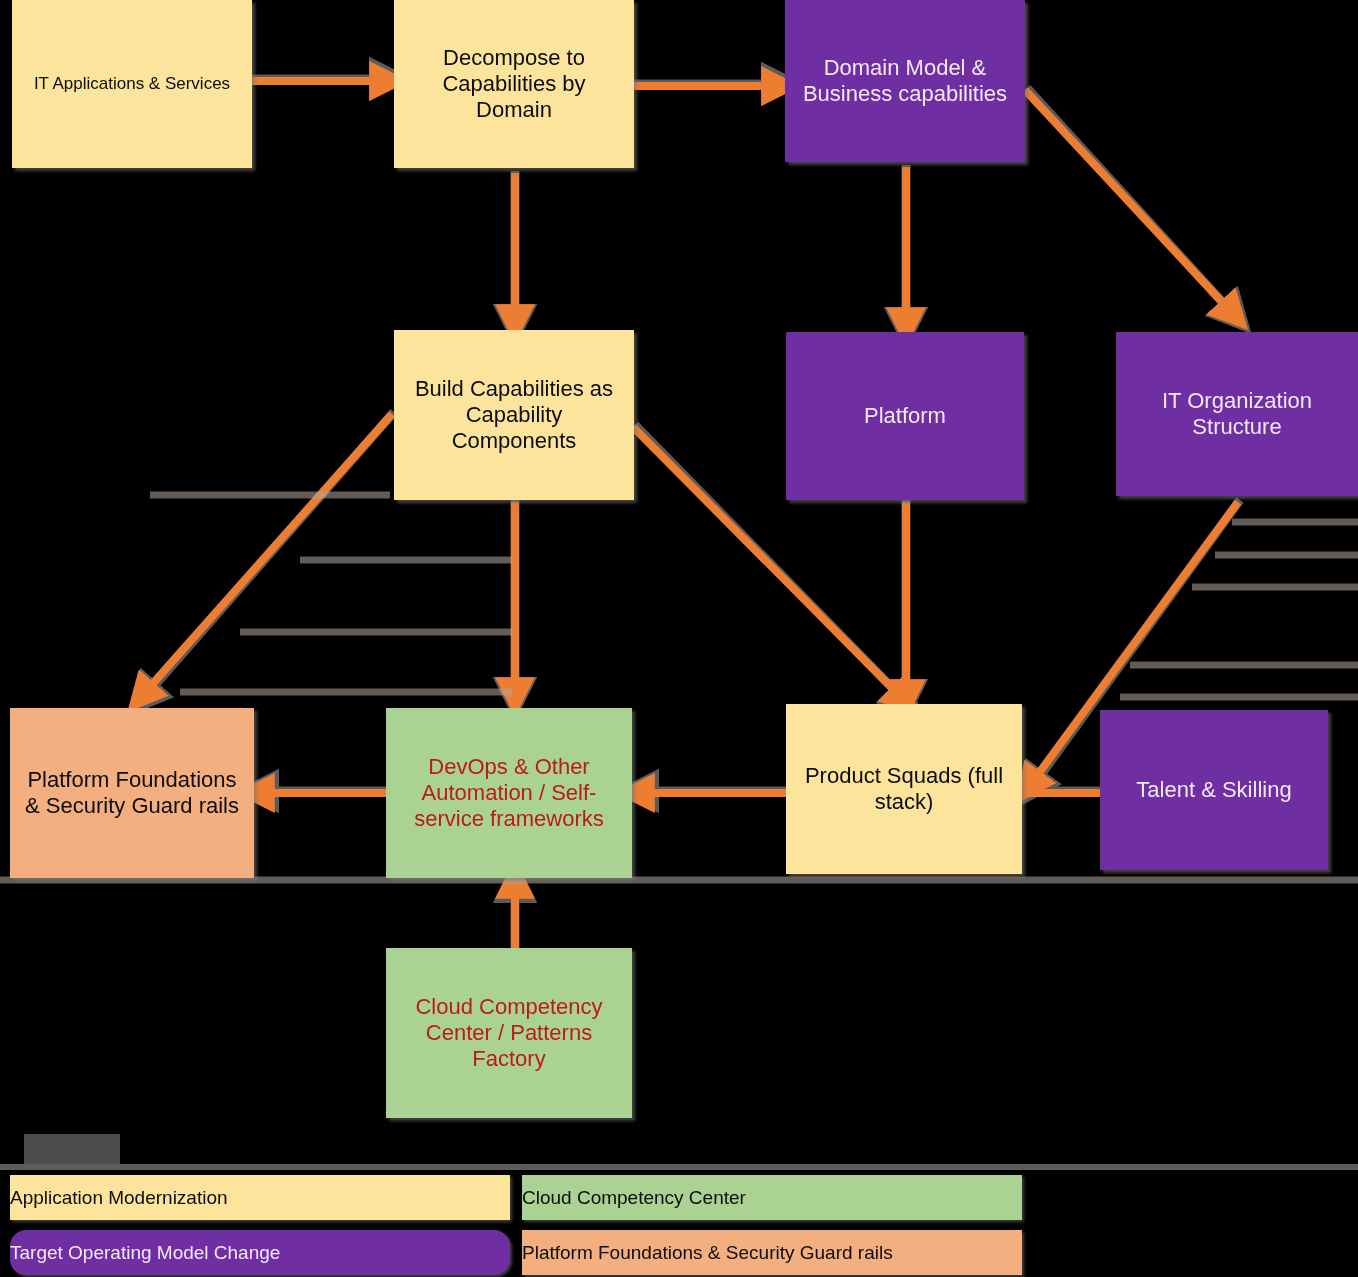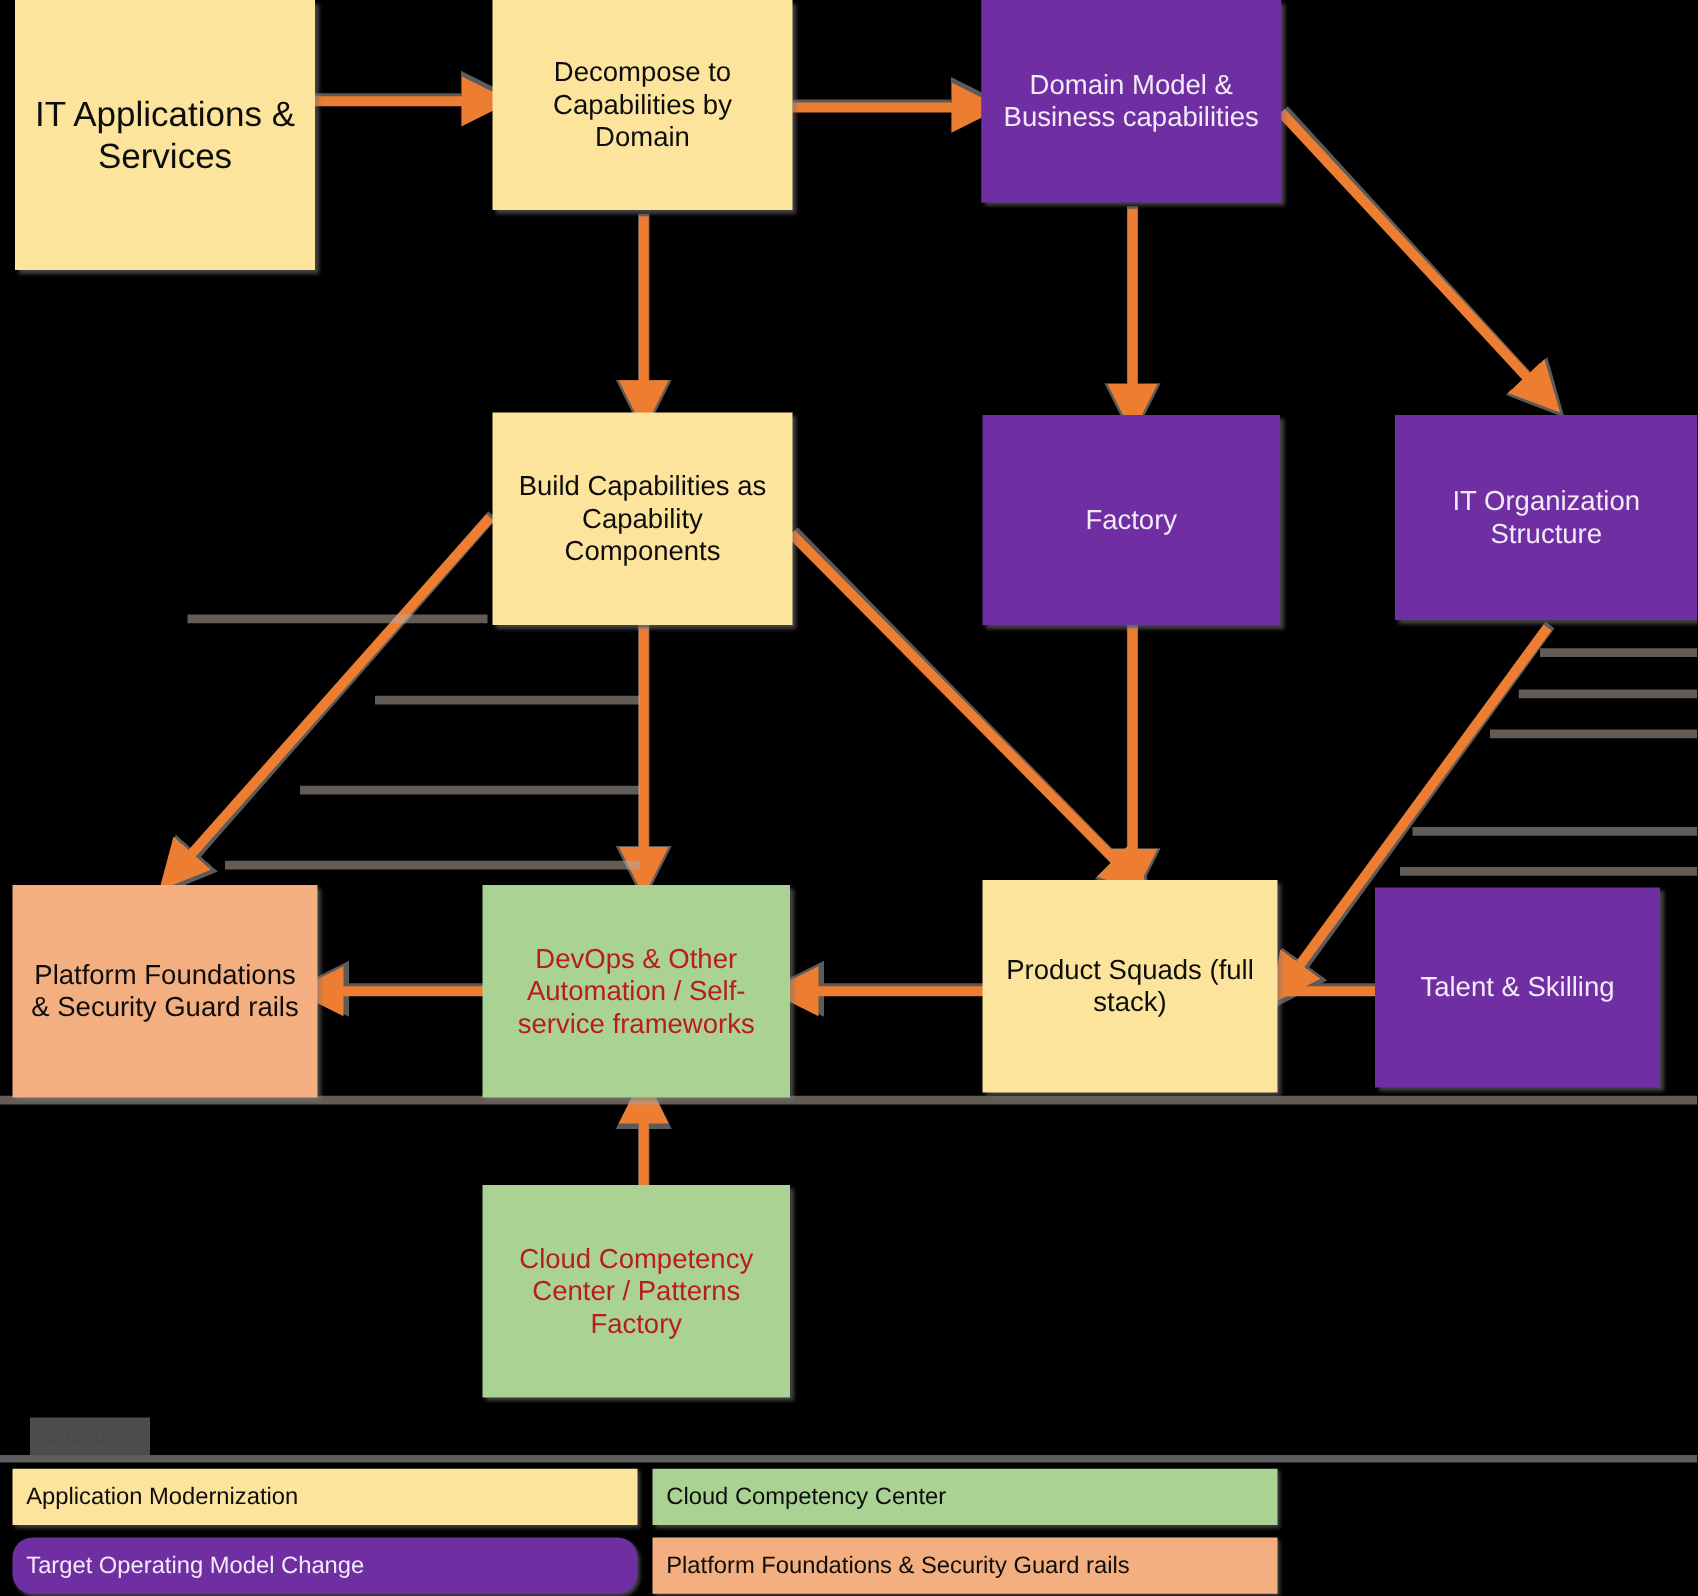--- a/index.html
+++ b/index.html
@@ -68,21 +68,21 @@
     width: 1358px;
     height: 6px;
     background: #5c5c5c;
     z-index: 4;
   }
   .legend-item {
     position: absolute;
     box-sizing: border-box;
     display: flex;
     align-items: center;
-    padding-left: 11px;
+    padding-left: 0;
     font-size: 19px;
     box-shadow: 2px 2px 3px rgba(130,130,130,0.5);
     z-index: 6;
   }
   .legend-item.li-yellow { background: #FCE49C; color: #0d0d0d; }
   .legend-item.li-purple { background: #6F2FA3; color: #f2eaf7; }
   .legend-item.li-green  { background: #AAD292; color: #0d0d0d; }
   .legend-item.li-salmon { background: #F4AF80; color: #0d0d0d; }
 </style>
 </head>
@@ -142,38 +142,38 @@
       <line x1="180" y1="692" x2="512" y2="692"></line>
       <line x1="1232" y1="522" x2="1358" y2="522"></line>
       <line x1="1215" y1="555" x2="1358" y2="555"></line>
       <line x1="1192" y1="587" x2="1358" y2="587"></line>
       <line x1="1130" y1="665" x2="1358" y2="665"></line>
       <line x1="1120" y1="697" x2="1358" y2="697"></line>
       <line x1="0" y1="880" x2="1358" y2="880"></line>
     </g>
   </svg>
 
-  <div class="node n-yellow" style="left:12px; top:0px; width:240px; height:216px; font-size:28px;">
+  <div class="node n-yellow" style="left:12px; top:0px; width:240px; height:168px; font-size:17px;">
     <span>IT Applications &amp; Services</span>
   </div>
 
   <div class="node n-yellow" style="left:394px; top:0px; width:240px; height:168px; font-size:22px;">
     <span>Decompose to Capabilities by Domain</span>
   </div>
 
   <div class="node n-yellow" style="left:394px; top:330px; width:240px; height:170px; font-size:22px;">
     <span>Build Capabilities as Capability Components</span>
   </div>
 
   <div class="node n-purple" style="left:785px; top:0px; width:240px; height:162px; font-size:22px;">
     <span>Domain Model &amp; Business capabilities</span>
   </div>
 
   <div class="node n-purple" style="left:786px; top:332px; width:238px; height:168px; font-size:22px;">
-    <span>Factory</span>
+    <span>Platform</span>
   </div>
 
   <div class="node n-purple" style="left:1116px; top:332px; width:242px; height:164px; font-size:22px;">
     <span>IT Organization Structure</span>
   </div>
 
   <div class="node n-salmon" style="left:10px; top:708px; width:244px; height:170px; font-size:22px;">
     <span>Platform Foundations &amp; Security Guard rails</span>
   </div>
 

